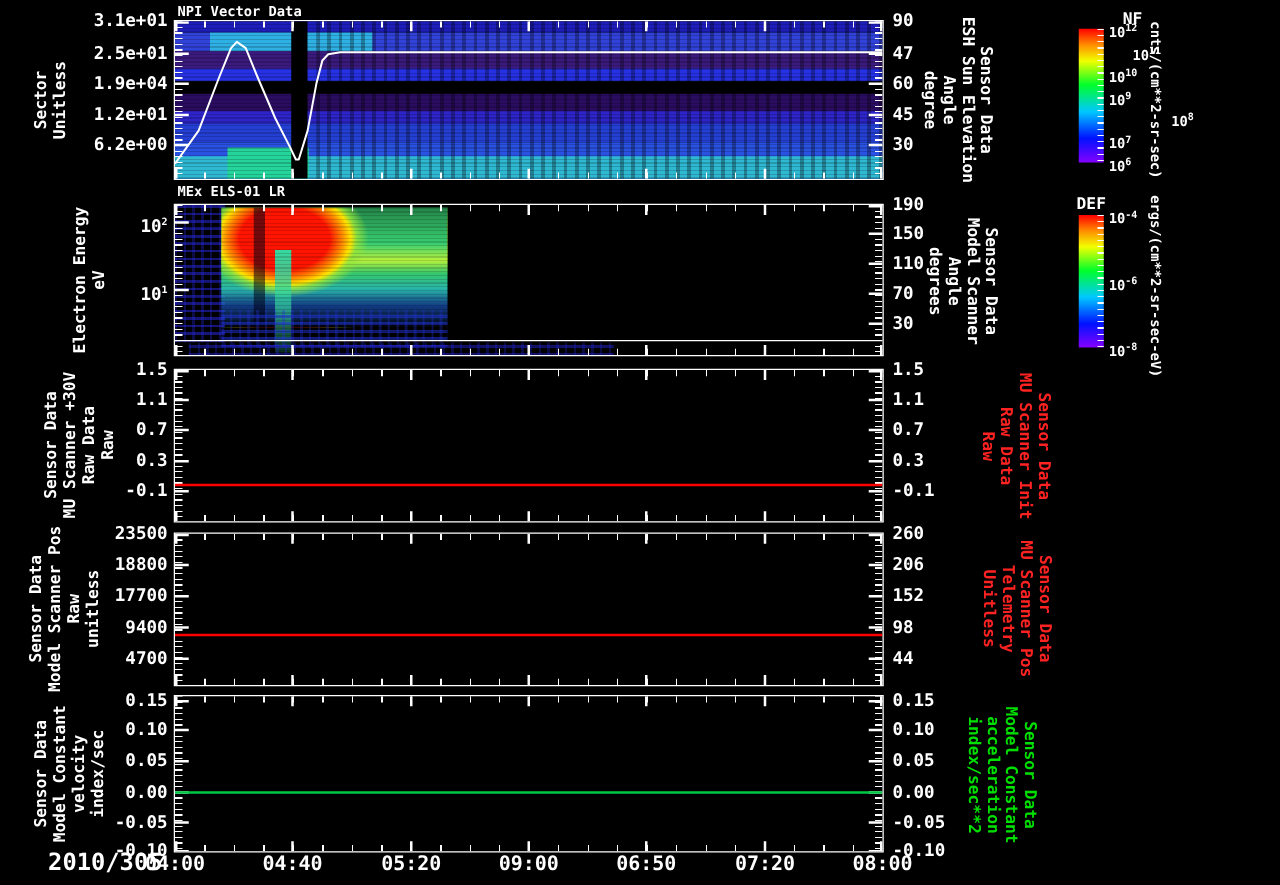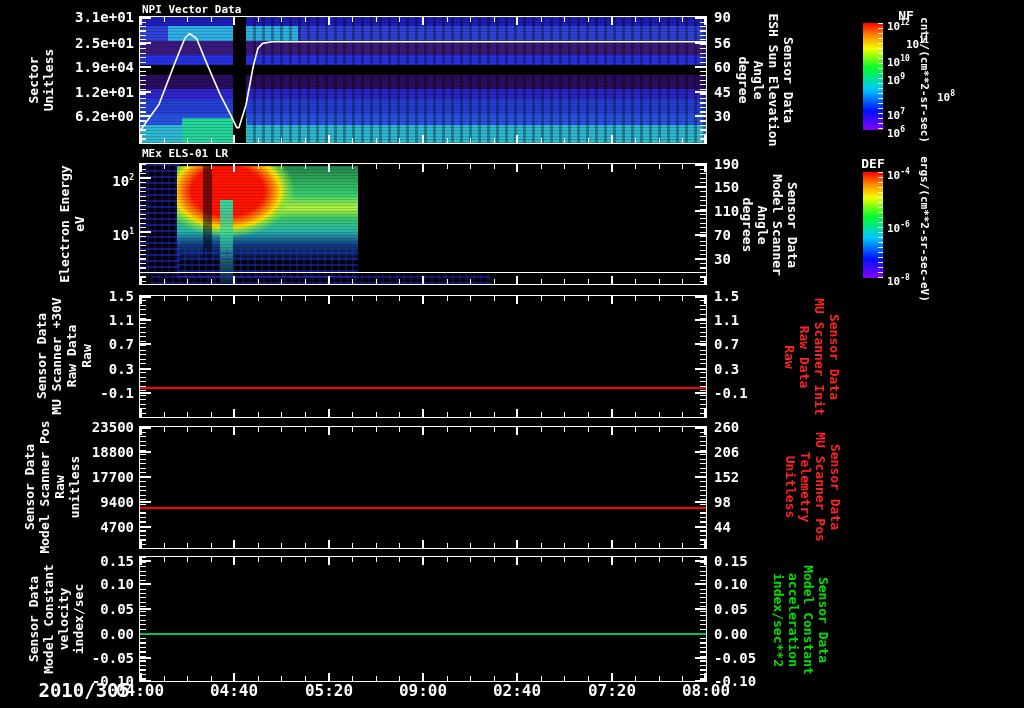--- a/index.html
+++ b/index.html
@@ -117,21 +117,21 @@
       <div style="position: absolute; left: 471px; bottom: 0px; width: 2px; height: 8px; background: rgb(255, 255, 255);"></div>
       <div style="position: absolute; left: 564px; top: 0px; width: 2px; height: 8px; background: rgb(255, 255, 255);"></div>
       <div style="position: absolute; left: 564px; bottom: 0px; width: 2px; height: 8px; background: rgb(255, 255, 255);"></div>
     </div>
     <div class="tick-label left-lab" style="position: absolute; right: 890px; top: 9px;">3.1e+01</div>
     <div class="tick-label left-lab" style="position: absolute; right: 890px; top: 35px;">2.5e+01</div>
     <div class="tick-label left-lab" style="position: absolute; right: 890px; top: 59px;">1.9e+04</div>
     <div class="tick-label left-lab" style="position: absolute; right: 890px; top: 84px;">1.2e+01</div>
     <div class="tick-label left-lab" style="position: absolute; right: 890px; top: 108px;">6.2e+00</div>
     <div class="tick-label" style="position: absolute; left: 714px; top: 9px;">90</div>
-    <div class="tick-label" style="position: absolute; left: 714px; top: 35px;">56</div>
+    <div class="tick-label" style="position: absolute; left: 714px; top: 35px;">47</div>
     <div class="tick-label" style="position: absolute; left: 714px; top: 59px;">60</div>
     <div class="tick-label" style="position: absolute; left: 714px; top: 84px;">45</div>
     <div class="tick-label" style="position: absolute; left: 714px; top: 108px;">30</div>
     <div class="panel-frame" style="left: 139px; top: 163px; width: 568px; height: 122px;">
       <div style="position: absolute; left: 0px; top: 0px; width: 39.6px; height: 110.4px; background: repeating-linear-gradient(90deg, rgba(40, 40, 224, 0.333) 0px, rgba(40, 40, 224, 0.333) 2px, transparent 2px, transparent 7px), repeating-linear-gradient(0deg, rgba(40, 40, 224, 0.533) 0px, rgba(40, 40, 224, 0.533) 2px, transparent 2px, transparent 6px);"></div>
       <div style="position: absolute; left: 36.8px; top: 2.4px; width: 181.1px; height: 96px; background: radial-gradient(40% 52% at 28% 26%, rgb(255, 20, 0) 0px, rgb(255, 20, 0) 50%, rgb(255, 138, 0) 64%, rgb(255, 228, 0) 73%, rgba(150, 230, 60, 0.85) 80%, rgba(80, 210, 100, 0) 93%), linear-gradient(rgba(59, 220, 120, 0.6) 0%, rgba(59, 220, 120, 0.933) 30%, rgb(184, 242, 60) 44%, rgba(59, 220, 120, 0.9) 55%, rgb(40, 180, 170) 68%, rgba(30, 98, 220, 0.6) 82%, rgba(30, 98, 220, 0.333) 92%, rgba(0, 0, 0, 0) 100%);"></div>
       <div style="position: absolute; left: 63.4px; top: 2.4px; width: 9.1px; height: 96px; background: rgba(0, 0, 20, 0.55);"></div>
       <div style="position: absolute; left: 80.4px; top: 36px; width: 12.5px; height: 81.6px; background: linear-gradient(rgb(53, 217, 160) 0%, rgba(53, 217, 160, 0.667) 55%, rgba(53, 217, 160, 0.2) 100%);"></div>
       <div style="position: absolute; left: 36.8px; top: 84px; width: 181.1px; height: 30px; background: repeating-linear-gradient(90deg, rgba(34, 51, 221, 0.333) 0px, rgba(34, 51, 221, 0.333) 2px, transparent 2px, transparent 7px), repeating-linear-gradient(0deg, rgba(34, 51, 221, 0.533) 0px, rgba(34, 51, 221, 0.533) 2px, transparent 2px, transparent 6px);"></div>
       <div style="position: absolute; left: 11.3px; top: 110.4px; width: 339.6px; height: 9.6px; background: repeating-linear-gradient(90deg, rgba(34, 34, 204, 0.333) 0px, rgba(34, 34, 204, 0.333) 2px, transparent 2px, transparent 7px), repeating-linear-gradient(0deg, rgba(34, 34, 204, 0.533) 0px, rgba(34, 34, 204, 0.533) 2px, transparent 2px, transparent 6px);"></div>
@@ -294,21 +294,21 @@
     <div class="tick-label" style="position: absolute; left: 714px; top: 553px;">0.15</div>
     <div class="tick-label" style="position: absolute; left: 714px; top: 576px;">0.10</div>
     <div class="tick-label" style="position: absolute; left: 714px; top: 601px;">0.05</div>
     <div class="tick-label" style="position: absolute; left: 714px; top: 626px;">0.00</div>
     <div class="tick-label" style="position: absolute; left: 714px; top: 650px;">-0.05</div>
     <div class="tick-label" style="position: absolute; left: 714px; top: 673px;">-0.10</div>
     <div class="x-tick-label" style="position: absolute; left: 100px; top: 682px; width: 80px;">04:00</div>
     <div class="x-tick-label" style="position: absolute; left: 194px; top: 682px; width: 80px;">04:40</div>
     <div class="x-tick-label" style="position: absolute; left: 289px; top: 682px; width: 80px;">05:20</div>
     <div class="x-tick-label" style="position: absolute; left: 383px; top: 682px; width: 80px;">09:00</div>
-    <div class="x-tick-label" style="position: absolute; left: 477px; top: 682px; width: 80px;">02:40</div>
+    <div class="x-tick-label" style="position: absolute; left: 477px; top: 682px; width: 80px;">06:50</div>
     <div class="x-tick-label" style="position: absolute; left: 572px; top: 682px; width: 80px;">07:20</div>
     <div class="x-tick-label" style="position: absolute; left: 666px; top: 682px; width: 80px;">08:00</div>
     <div style="position: absolute; left: 863px; top: 23px; width: 20px; height: 107px; background: linear-gradient(to top, rgb(132, 0, 255), rgb(0, 18, 255) 18%, rgb(0, 200, 255) 38%, rgb(0, 255, 42) 58%, rgb(242, 255, 0) 76%, rgb(255, 140, 0) 88%, rgb(255, 0, 0) 100%);">
       <div style="position: absolute; right: 0px; top: 0px; width: 5px; height: 100%; background: repeating-linear-gradient(rgb(255, 255, 255) 0px, rgb(255, 255, 255) 1px, transparent 1px, transparent 5px);"></div>
     </div>
     <div class="cb-tick" style="position: absolute; left: 887px; top: 17px;">10<sup>12</sup></div>
     <div class="cb-tick" style="position: absolute; left: 906px; top: 35px;">10<sup>11</sup></div>
     <div class="cb-tick" style="position: absolute; left: 887px; top: 53px;">10<sup>10</sup></div>
     <div class="cb-tick" style="position: absolute; left: 887px; top: 71px;">10<sup>9</sup></div>
     <div class="cb-tick" style="position: absolute; left: 937px; top: 88px;">10<sup>8</sup></div>

